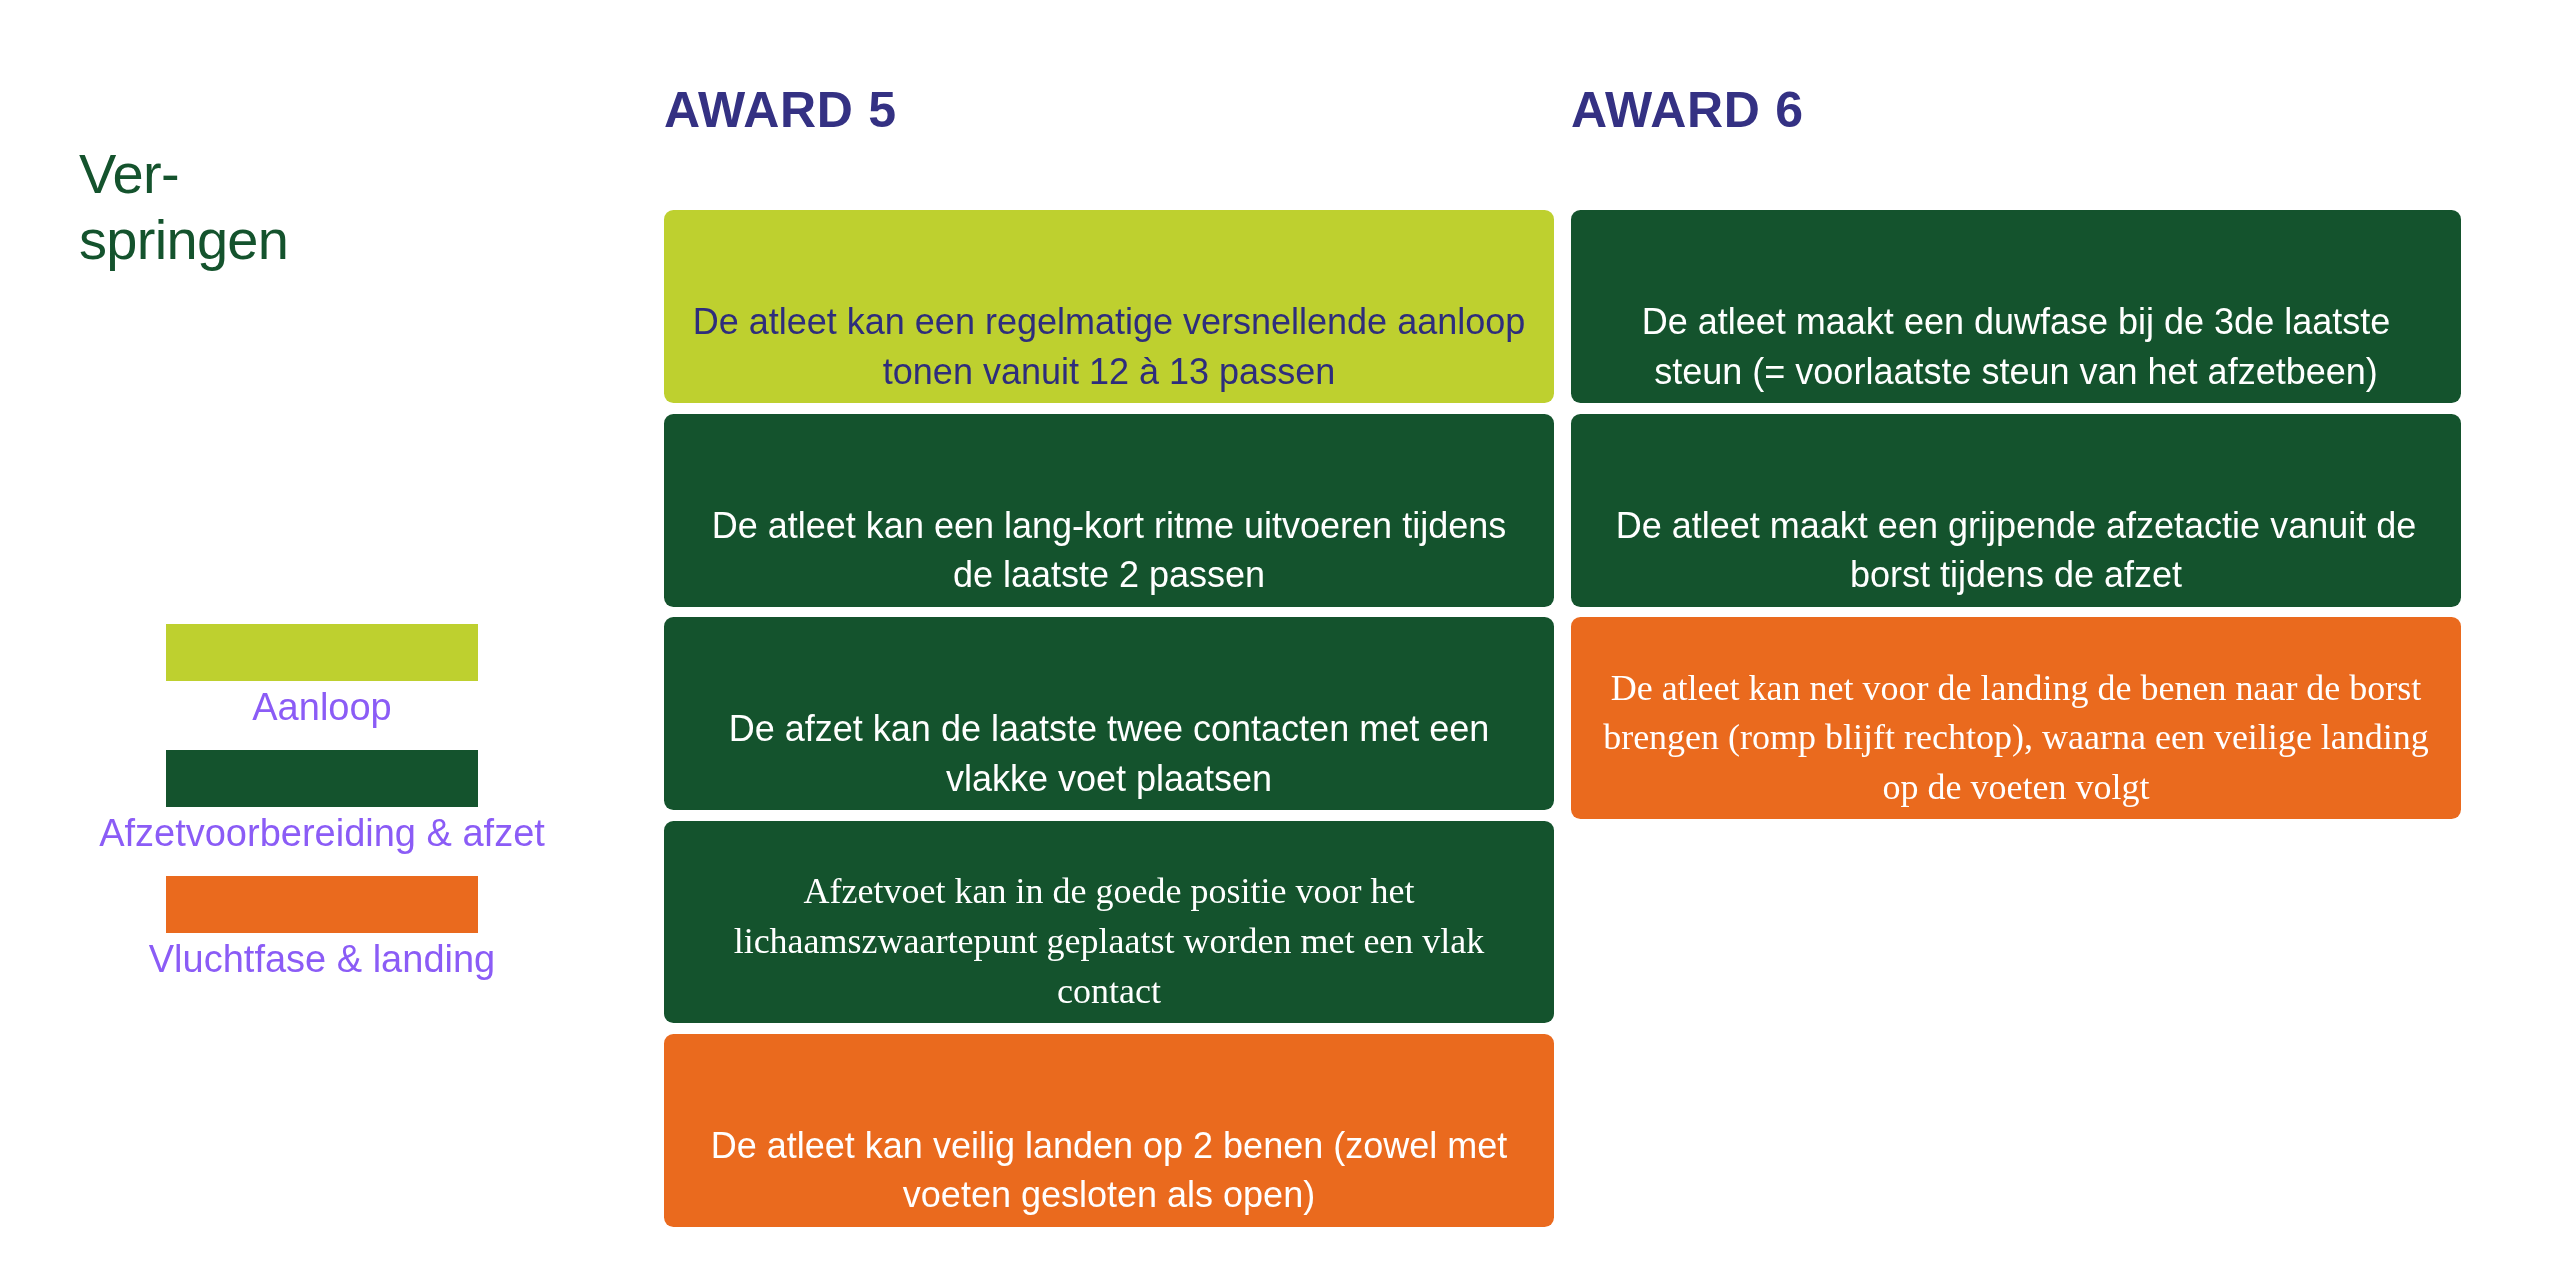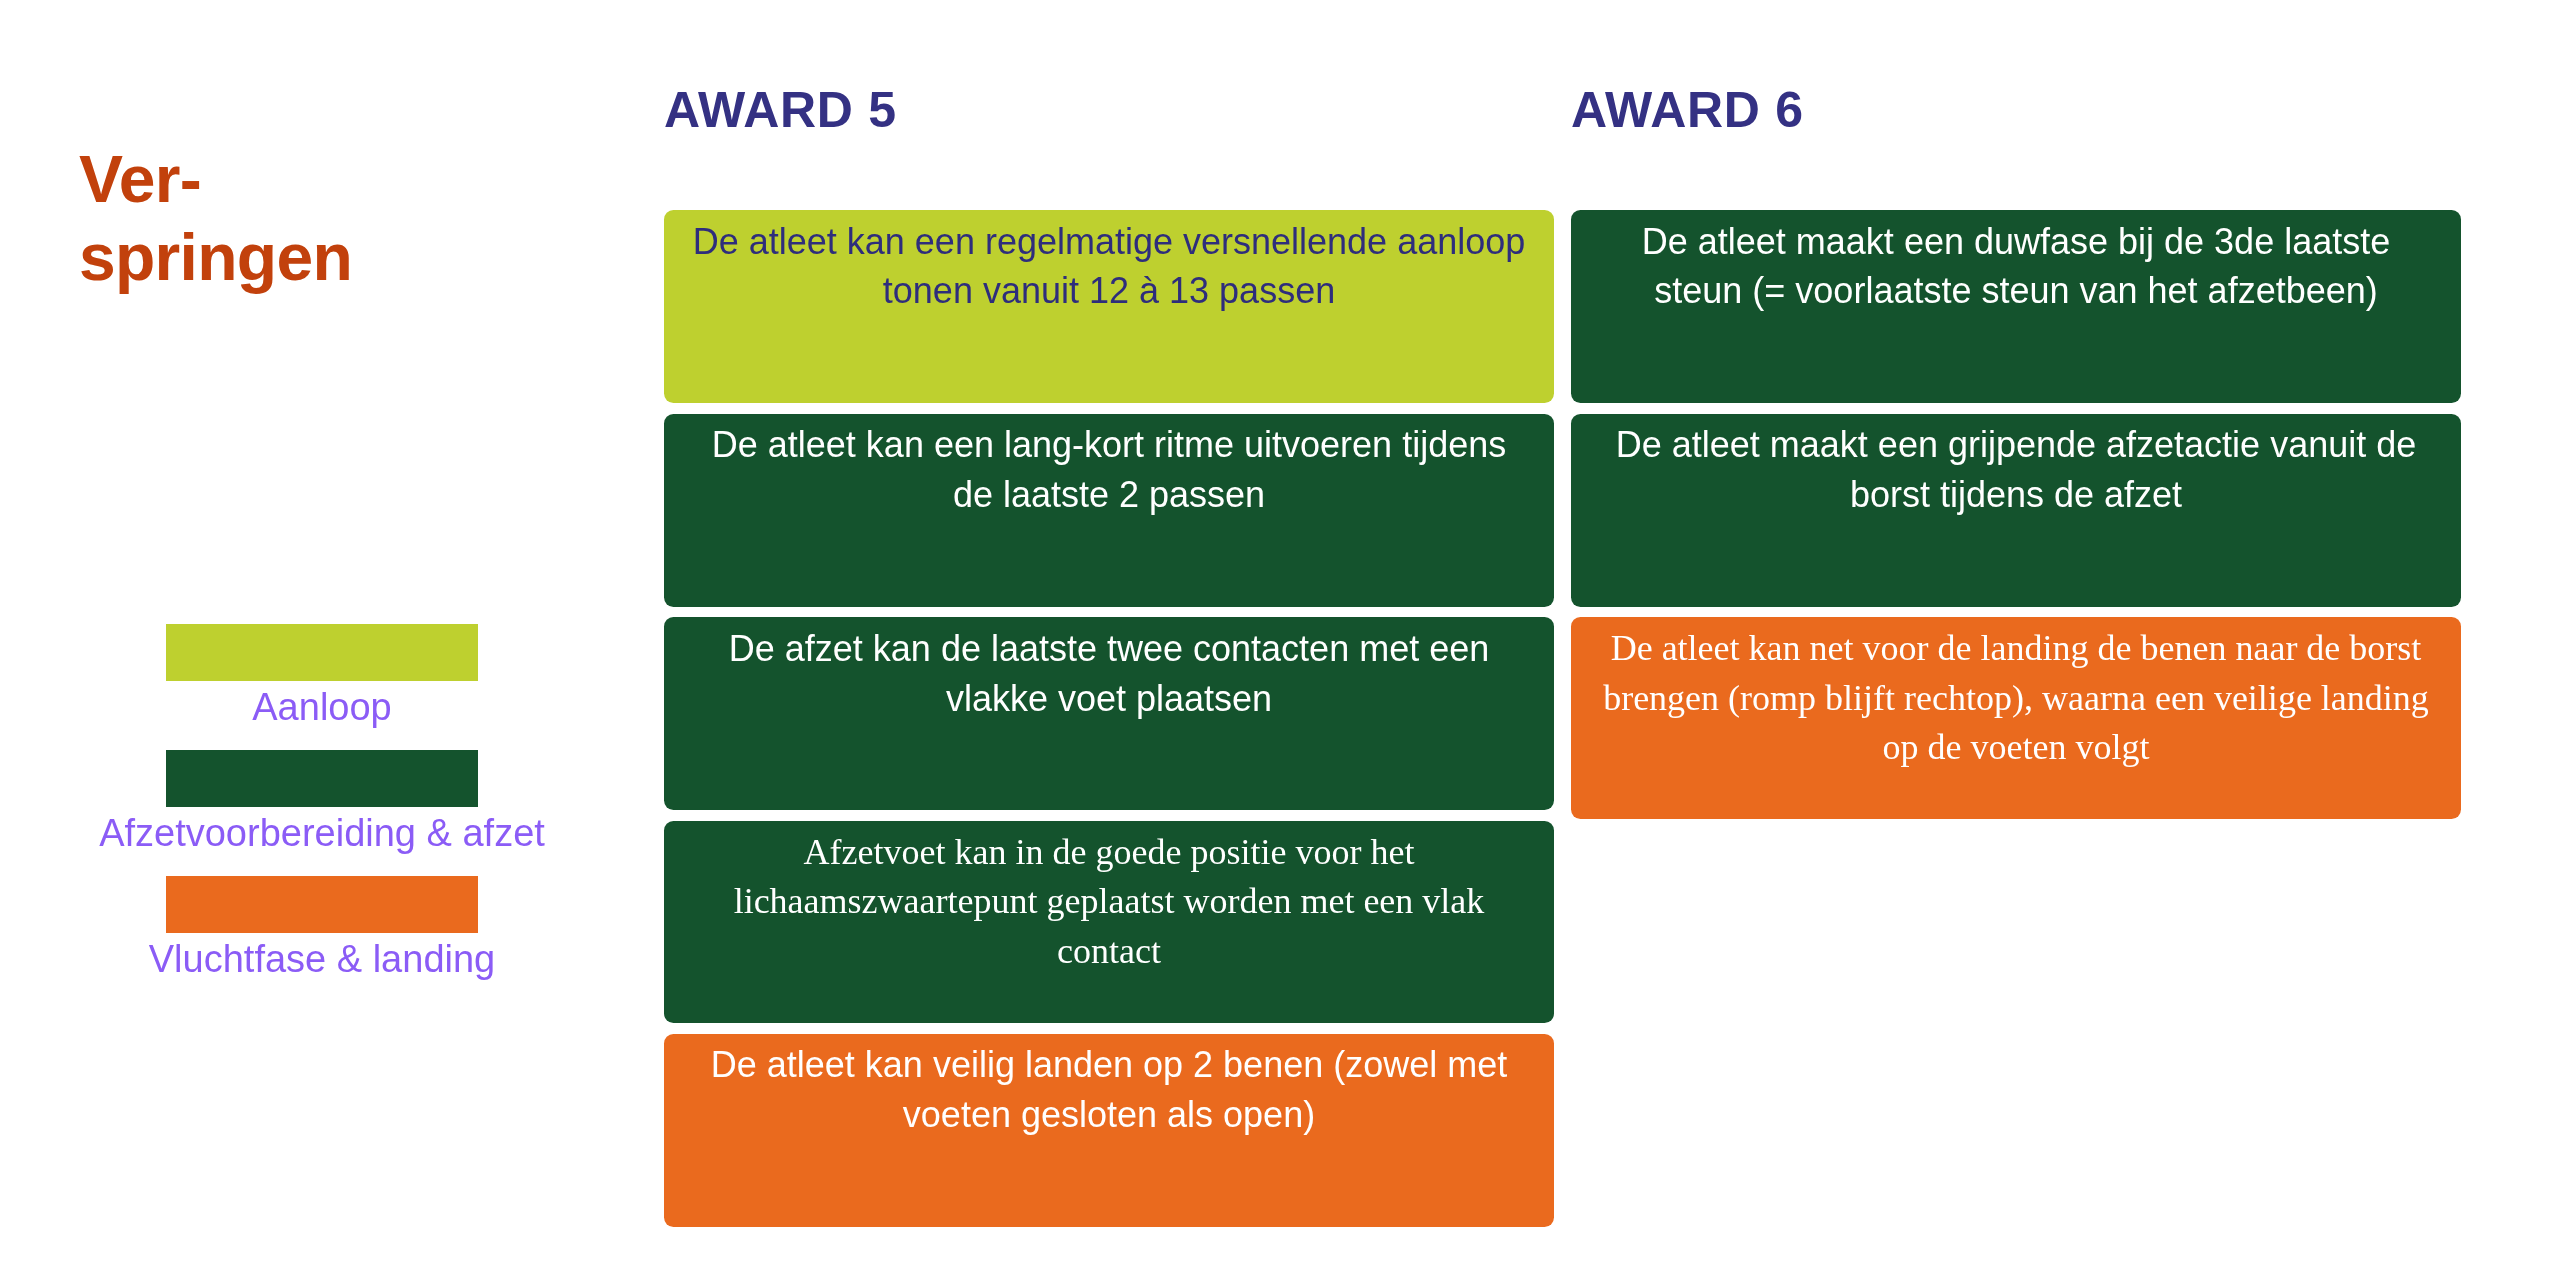--- a/index.html
+++ b/index.html
@@ -22,23 +22,23 @@
     top: 0;
     width: 644px;
     height: 1288px;
   }
 
   #page-title {
     position: absolute;
     left: 79px;
     top: 141px;
     width: 510px;
-    color: #c2410c;
-    font-weight: bold;
-    font-size: 66px;
+    color: #14532d;
+    font-weight: normal;
+    font-size: 56px;
     line-height: 1.18;
     letter-spacing: -0.7px;
   }
   #page-title .title-line { display: block; }
 
   #legend {
     position: absolute;
     left: 0;
     top: 624px;
     width: 644px;
@@ -86,21 +86,21 @@
     top: 210px;
     width: 890px;
   }
 
   .card {
     width: 890px;
     border-radius: 9.4px;
     box-sizing: border-box;
     margin-bottom: 10.7px;
     display: flex;
-    align-items: flex-start;
+    align-items: flex-end;
     justify-content: center;
     padding: 6.7px 27px;
   }
   .card-text {
     text-align: center;
     font-size: 36px;
     line-height: 1.38;
     width: 100%;
   }
 

